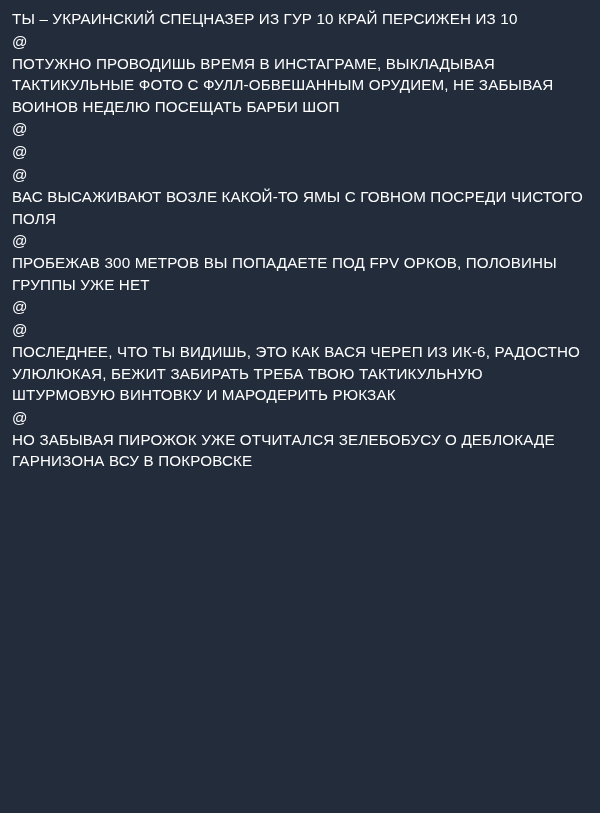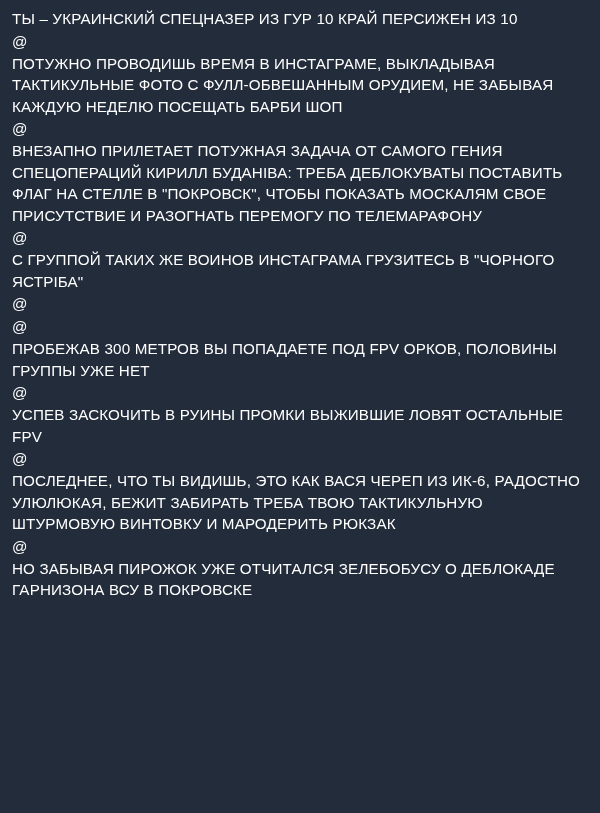--- a/index.html
+++ b/index.html
@@ -59,44 +59,38 @@
 <div class="page">
 
   <div class="partial-top">ОСТАННЯ ФОТОСЕСІЯ</div>
 
   <div class="block">
     <p class="para">ТЫ – УКРАИНСКИЙ СПЕЦНАЗЕР ИЗ ГУР 10 КРАЙ ПЕРСИЖЕН ИЗ 10</p>
   </div>
   <div class="sep">@</div>
 
   <div class="block">
-    <p class="para">ПОТУЖНО ПРОВОДИШЬ ВРЕМЯ В ИНСТАГРАМЕ, ВЫКЛАДЫВАЯ ТАКТИКУЛЬНЫЕ ФОТО С ФУЛЛ-ОБВЕШАННЫМ ОРУДИЕМ, НЕ ЗАБЫВАЯ КАЖДУЮ НЕДЕЛЮ ПОСЕЩАТЬ БАРБИ ШОП</p>
+    <p class="para">ПОТУЖНО ПРОВОДИШЬ ВРЕМЯ В ИНСТАГРАМЕ, ВЫКЛАДЫВАЯ ТАКТИКУЛЬНЫЕ ФОТО С ФУЛЛ-ОБВЕШАННЫМ ОРУДИЕМ, НЕ ЗАБЫВАЯ ВОИНОВ НЕДЕЛЮ ПОСЕЩАТЬ БАРБИ ШОП</p>
   </div>
   <div class="sep">@</div>
 
-  <div class="block">
-    <p class="para">ВНЕЗАПНО ПРИЛЕТАЕТ ПОТУЖНАЯ ЗАДАЧА ОТ САМОГО ГЕНИЯ СПЕЦОПЕРАЦИЙ КИРИЛЛ БУДАНIВА: ТРЕБА ДЕБЛОКУВАТЫ ПОСТАВИТЬ ФЛАГ НА СТЕЛЛЕ В "ПОКРОВСК", ЧТОБЫ ПОКАЗАТЬ МОСКАЛЯМ СВОЕ ПРИСУТСТВИЕ И РАЗОГНАТЬ ПЕРЕМОГУ ПО ТЕЛЕМАРАФОНУ</p>
-  </div>
+  <div class="sep">@</div>
+
   <div class="sep">@</div>
 
   <div class="block">
-    <p class="para">С ГРУППОЙ ТАКИХ ЖЕ ВОИНОВ ИНСТАГРАМА ГРУЗИТЕСЬ В "ЧОРНОГО ЯСТРIБА"</p>
+    <p class="para">ВАС ВЫСАЖИВАЮТ ВОЗЛЕ КАКОЙ-ТО ЯМЫ С ГОВНОМ ПОСРЕДИ ЧИСТОГО ПОЛЯ</p>
   </div>
-  <div class="sep">@</div>
-
   <div class="sep">@</div>
 
   <div class="block">
     <p class="para">ПРОБЕЖАВ 300 МЕТРОВ ВЫ ПОПАДАЕТЕ ПОД FPV ОРКОВ, ПОЛОВИНЫ ГРУППЫ УЖЕ НЕТ</p>
   </div>
   <div class="sep">@</div>
 
-  <div class="block">
-    <p class="para">УСПЕВ ЗАСКОЧИТЬ В РУИНЫ ПРОМКИ ВЫЖИВШИЕ ЛОВЯТ ОСТАЛЬНЫЕ FPV</p>
-  </div>
   <div class="sep">@</div>
 
   <div class="block">
     <p class="para">ПОСЛЕДНЕЕ, ЧТО ТЫ ВИДИШЬ, ЭТО КАК ВАСЯ ЧЕРЕП ИЗ ИК-6, РАДОСТНО УЛЮЛЮКАЯ, БЕЖИТ ЗАБИРАТЬ ТРЕБА ТВОЮ ТАКТИКУЛЬНУЮ ШТУРМОВУЮ ВИНТОВКУ И МАРОДЕРИТЬ РЮКЗАК</p>
   </div>
   <div class="sep">@</div>
 
   <div class="block">
     <p class="para">НО ЗАБЫВАЯ ПИРОЖОК УЖЕ ОТЧИТАЛСЯ ЗЕЛЕБОБУСУ О ДЕБЛОКАДЕ ГАРНИЗОНА ВСУ В ПОКРОВСКЕ</p>
   </div>

